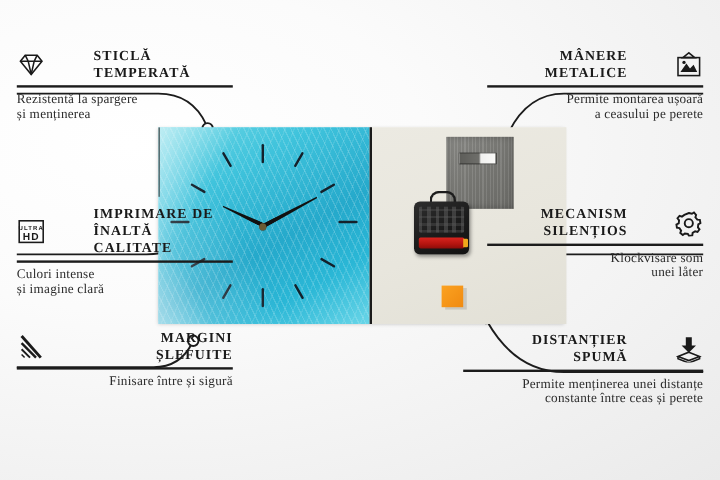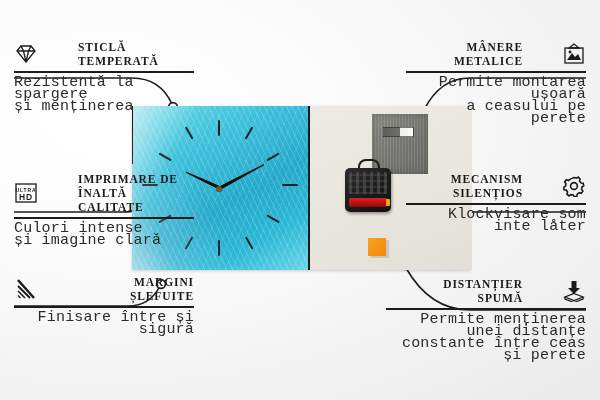--- a/index.html
+++ b/index.html
@@ -99,21 +99,21 @@
   .co-right{text-align:right;}
   .co-head{
     display:flex;align-items:center;gap:8px;
     font-size:11.5px;letter-spacing:.9px;font-weight:700;color:#1a1a1a;
     line-height:14px;text-transform:uppercase;
   }
   .co-right .co-head{flex-direction:row-reverse;gap:39px;}
   .co-title{flex:1;margin-left:32px;}
   .co-rule{height:1.6px;background:#1c1c1c;margin:3px 0 4px;}
   .co-sub{
-    font-size:15px;color:#2b2b2b;line-height:12px;letter-spacing:.2px;font-family:Liberation Mono, monospace;
+    font-size:11px;color:#2b2b2b;line-height:12px;letter-spacing:.2px;
   }
   .ico{width:24px;height:22px;flex:0 0 24px;display:block;}
 
   
   .wire{position:absolute;left:0;top:0;width:600px;height:400px;pointer-events:none;}
 </style>
 </head>
 <body>
 
 <div class="stage">
@@ -266,21 +266,21 @@
         </svg>
       </span>
       <span class="co-title">
         <span>MECANISM</span><br>
         <span>SILENȚIOS</span>
       </span>
     </div>
     <div class="co-rule"></div>
     <div class="co-sub">
       <span>Klockvisare som</span><br>
-      <span>inte låter</span>
+      <span>unei låter</span>
     </div>
   </div>
 
   <div class="callout co-right" style="left:386px;top:277px;width:200px;">
     <div class="co-head">
       <span class="ico">
         <svg viewBox="0 0 24 22" width="24" height="22" fill="none" stroke="#1a1a1a" stroke-width="1.3">
           <path d="M9.5 1 h5 v7 h3.5 L12 14 L6 8 h3.5 z" fill="#1a1a1a" stroke="none"></path>
           <path d="M12 13.5 L21 17 L12 20.5 L3 17 Z"></path>
           <path d="M3 17 v2 L12 22.5 L21 19 v-2"></path>

